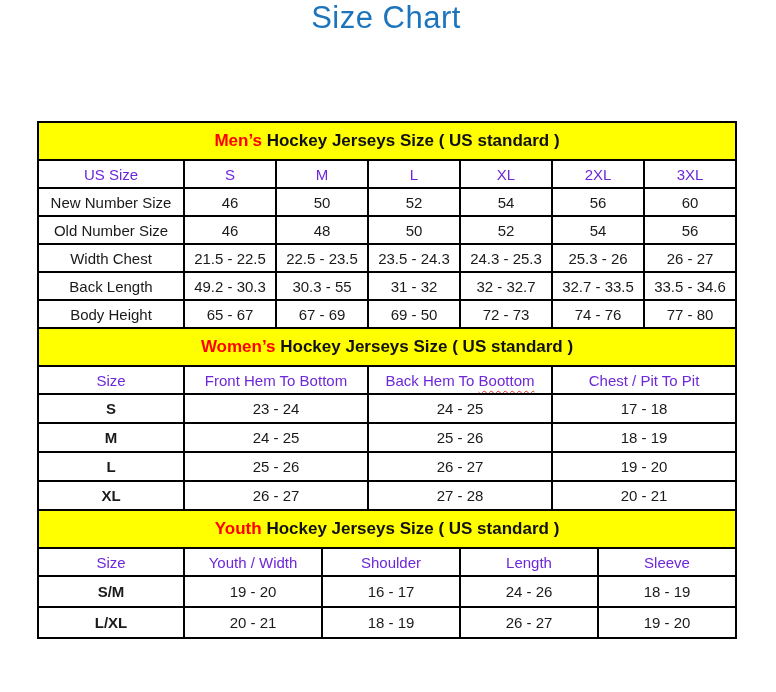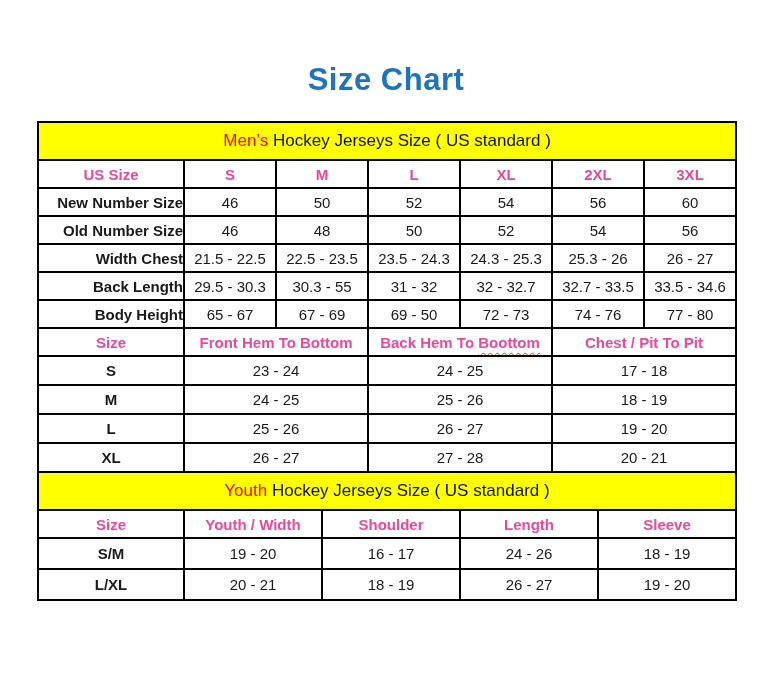--- a/index.html
+++ b/index.html
@@ -6,24 +6,23 @@
   body {
     width: 776px; height: 692px;
     font-family: "Liberation Sans", sans-serif;
     color: #1a1a1a;
     position: relative;
     overflow: hidden;
   }
   .page-title {
     width: 698px;
     margin: 0 0 0 37px;
-    padding-top: 62px;
     text-align: center;
     font-size: 31px;
-    font-weight: 700;
+    font-weight: 400;
     color: #1c75bc;
     letter-spacing: 0.5px;
   }
   .sheet {
     position: absolute;
     left: 37px;
     top: 121px;
     width: 698px;
   }
   table {
@@ -37,27 +36,27 @@
     text-align: center;
     vertical-align: middle;
     padding: 0;
     overflow: hidden;
     white-space: nowrap;
   }
   .band-cell {
     background: #ffff00;
     height: 36px;
     font-size: 17px;
-    font-weight: 400;
+    font-weight: 700;
     color: #111111;
   }
   .band-cell .hl { color: #ff0000; }
-  .hdr { height: 26px; font-size: 15px; font-weight: 700; color: #ec4899; }
+  .hdr { height: 26px; font-size: 15px; font-weight: 400; color: #6d28d9; }
   .cell { height: 26px; font-size: 15px; font-weight: 400; color: #1a1a1a; }
-  .rowlabel-plain { font-weight: 700; text-align: right; }
+  .rowlabel-plain { font-weight: 400; }
   .rowlabel-bold  { font-weight: 700; }
   .womens-table .cell { height: 27px; }
   .youth-table .cell { height: 29px; }
   .wavy {
     text-decoration: underline wavy #e03030;
     text-decoration-thickness: 1px;
     text-underline-offset: 4px;
     text-decoration-skip-ink: none;
     text-align: right;
   }
@@ -114,21 +113,21 @@
       <td class="cell rowlabel-plain">Width Chest</td>
       <td class="cell">21.5 - 22.5</td>
       <td class="cell">22.5 - 23.5</td>
       <td class="cell">23.5 - 24.3</td>
       <td class="cell">24.3 - 25.3</td>
       <td class="cell">25.3 - 26</td>
       <td class="cell">26 - 27</td>
     </tr>
     <tr>
       <td class="cell rowlabel-plain">Back Length</td>
-      <td class="cell">29.5 - 30.3</td>
+      <td class="cell">49.2 - 30.3</td>
       <td class="cell">30.3 - 55</td>
       <td class="cell">31 - 32</td>
       <td class="cell">32 - 32.7</td>
       <td class="cell">32.7 - 33.5</td>
       <td class="cell">33.5 - 34.6</td>
     </tr>
     <tr>
       <td class="cell rowlabel-plain">Body Height</td>
       <td class="cell">65 - 67</td>
       <td class="cell">67 - 69</td>
@@ -141,20 +140,23 @@
     </table>
 
   <table class="womens-table">
     <colgroup>
       <col style="width:146px">
         <col style="width:184px">
         <col style="width:184px">
         <col style="width:184px">
     </colgroup>
     <tbody>
+        <tr>
+      <td class="band-cell" colspan="4"><span class="hl">Women’s</span><span> Hockey Jerseys Size ( US standard )</span></td>
+    </tr>
     <tr>
       <th class="hdr">Size</th>
       <th class="hdr">Front Hem To Bottom</th>
       <th class="hdr"><span>Back Hem To </span><span class="wavy">Boottom</span></th>
       <th class="hdr">Chest / Pit To Pit</th>
     </tr>
     <tr>
       <td class="cell rowlabel-bold">S</td>
       <td class="cell">23 - 24</td>
       <td class="cell">24 - 25</td>

